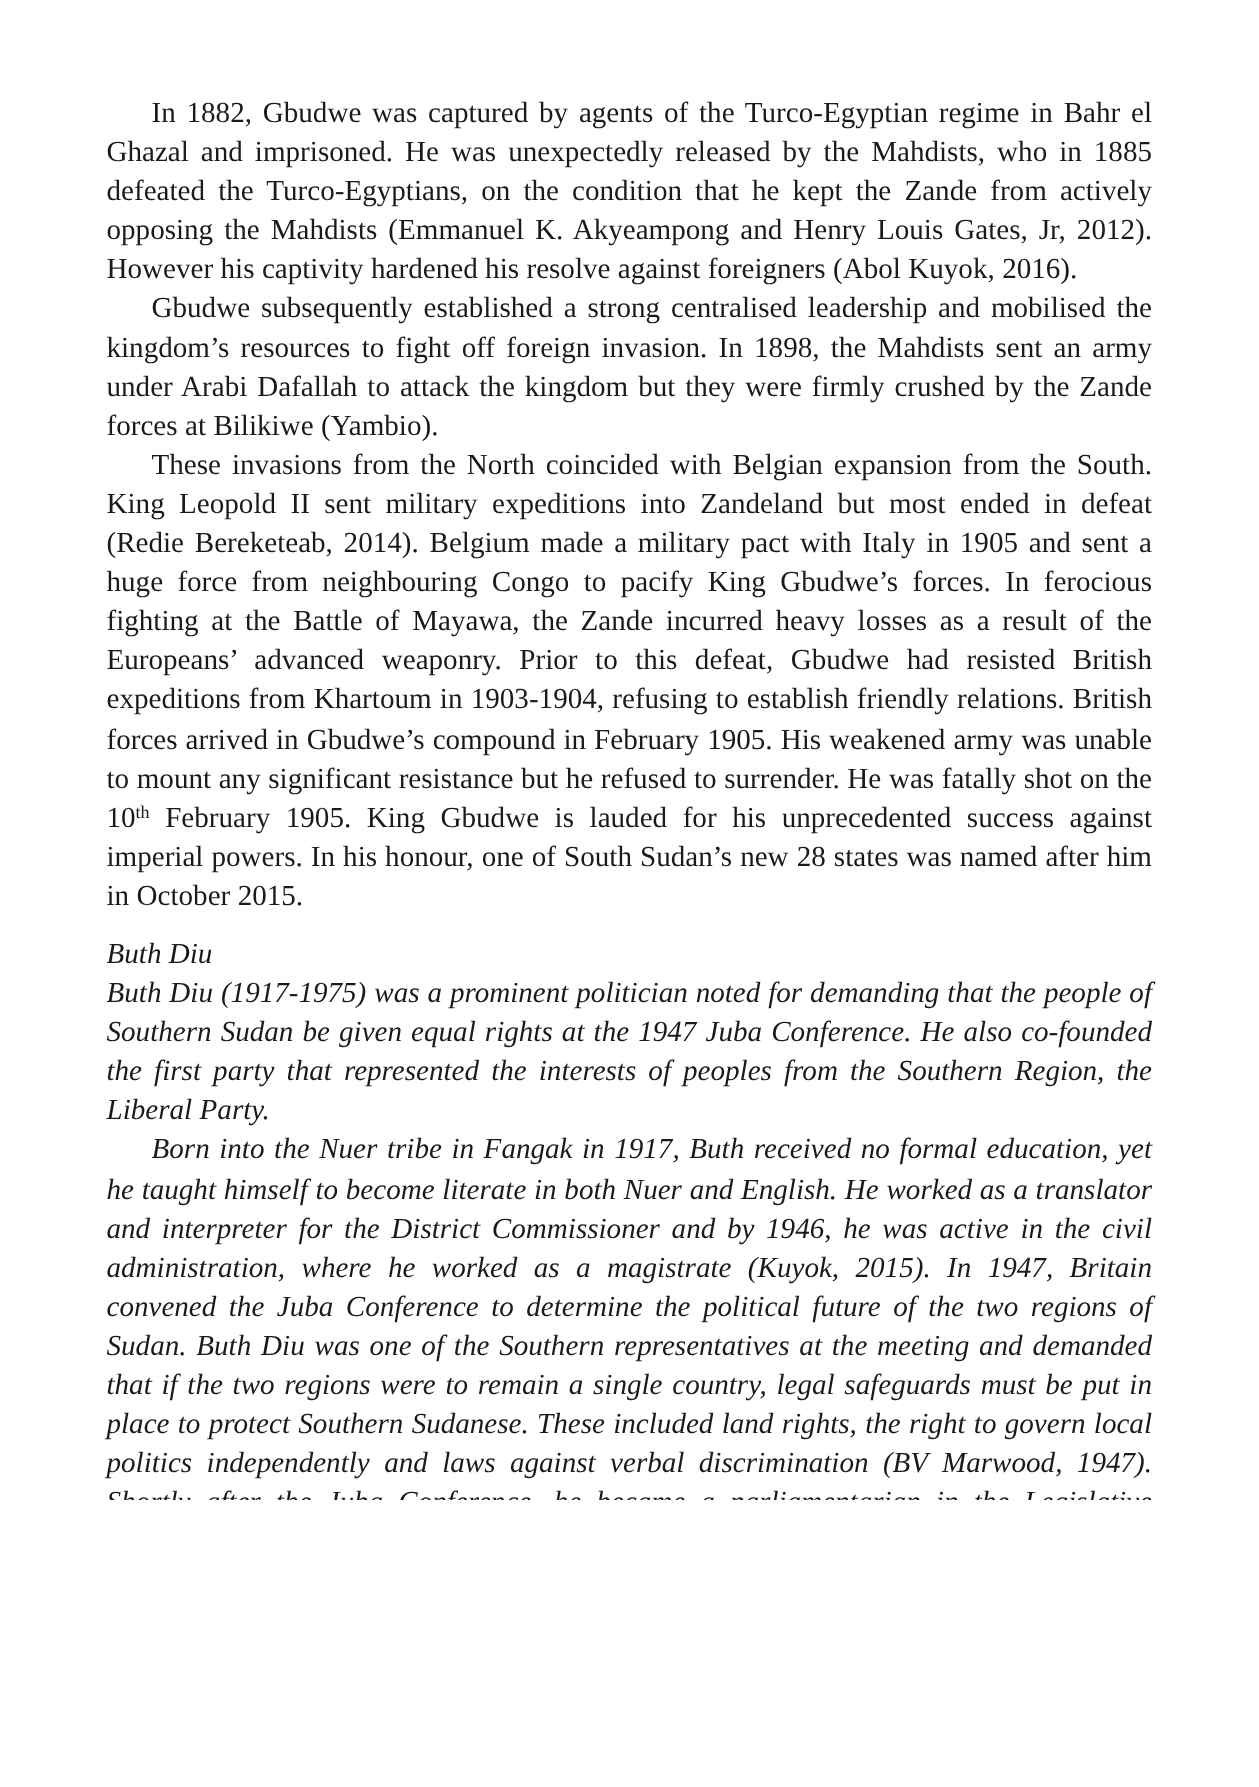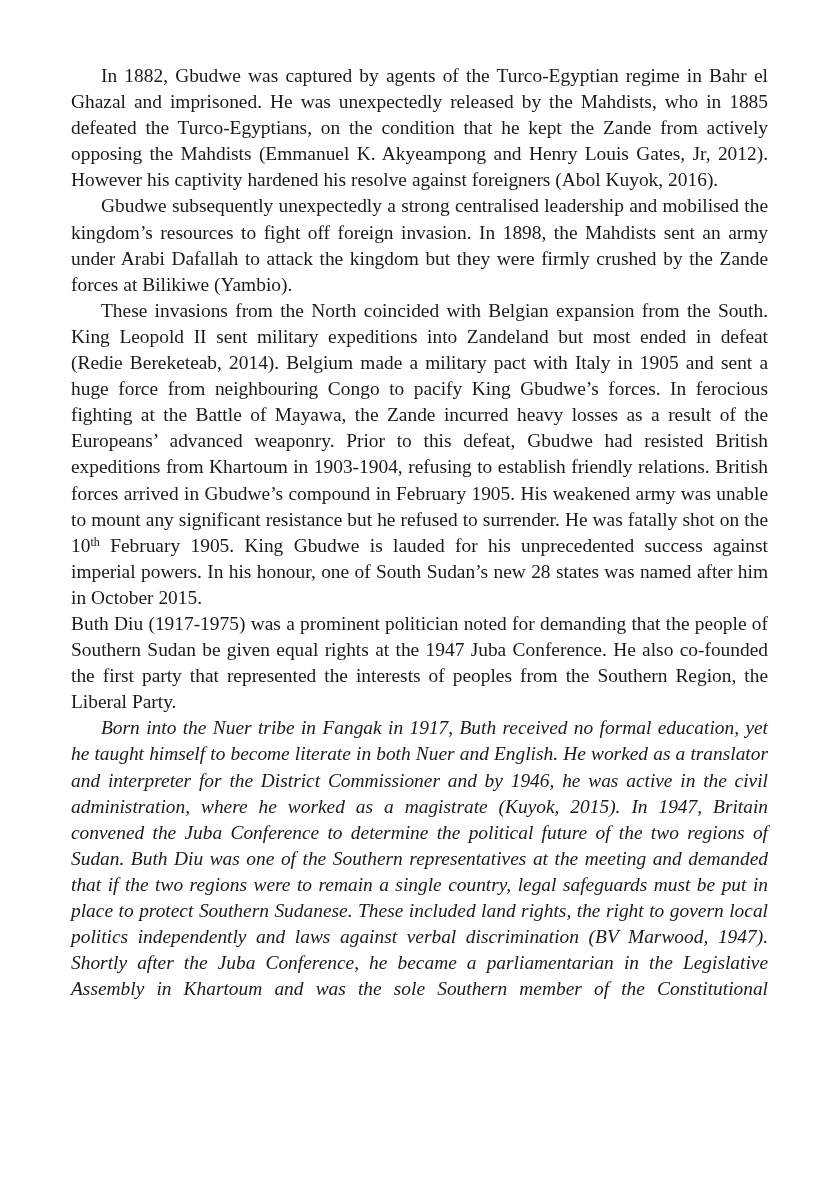--- a/index.html
+++ b/index.html
@@ -32,20 +32,21 @@
     line-height: 26.1px;
     text-align: justify;
     text-justify: inter-word;
     text-indent: 30px;
     hyphens: none;
     -webkit-hyphens: none;
     word-spacing: 0.1px;
   }
   p.body-par.no-indent {
     text-indent: 0;
+    font-style: italic;
   }
   p.body-par.last-line-natural {
     text-align-last: left;
     font-style: italic;
   }
   h2.section-heading {
     margin: 0;
     padding-top: 13px;
     font-size: 19.4px;
     line-height: 26.1px;
@@ -70,24 +71,25 @@
 </style>
 </head>
 <body>
 
 <div id="page">
 
   <div id="text-column">
 
     <p class="body-par">In 1882, Gbudwe was captured by agents of the Turco-Egyptian regime in Bahr el Ghazal and imprisoned.  He was unexpectedly released by the Mahdists, who in 1885 defeated the Turco-Egyptians, on the condition that he kept the Zande from actively opposing the Mahdists (Emmanuel K. Akyeampong and Henry Louis Gates, Jr, 2012). However his captivity hardened his resolve against foreigners (Abol Kuyok, 2016).</p>
 
-    <p class="body-par">Gbudwe subsequently unexpectedly a strong centralised leadership and mobilised the kingdom’s resources to fight off foreign invasion.  In 1898, the Mahdists sent an army under Arabi Dafallah to attack the kingdom but they were firmly crushed by the Zande forces at Bilikiwe (Yambio).</p>
+    <p class="body-par">Gbudwe subsequently established a strong centralised leadership and mobilised the kingdom’s resources to fight off foreign invasion.  In 1898, the Mahdists sent an army under Arabi Dafallah to attack the kingdom but they were firmly crushed by the Zande forces at Bilikiwe (Yambio).</p>
 
     <p class="body-par"><span>These invasions from the North coincided with Belgian expansion from the South. King Leopold II sent military expeditions into Zandeland but most ended in defeat (Redie Bereketeab, 2014). Belgium made a military pact with Italy in 1905 and sent a huge force from neighbouring Congo to pacify King Gbudwe’s forces. In ferocious fighting at the Battle of Mayawa, the Zande incurred heavy losses as a result of the Europeans’ advanced weaponry.  Prior to this defeat, Gbudwe had resisted British expeditions from Khartoum in 1903-1904, refusing to establish friendly relations. British forces arrived in Gbudwe’s compound in February 1905. His weakened army was unable to mount any significant resistance but he refused to surrender.  He was fatally shot on the 10</span><sup class="ordinal">th</sup><span> February 1905.  King Gbudwe is lauded for his unprecedented success against imperial powers.  In his honour, one of South Sudan’s new 28 states was named after him in October 2015.</span></p>
 
+    <h2 class="section-heading">Buth Diu</h2>
 
     <p class="body-par no-indent">Buth Diu (1917-1975) was a prominent politician noted for demanding that the people of Southern Sudan be given equal rights at the 1947 Juba Conference.  He also co-founded the first party that represented the interests of peoples from the Southern Region, the Liberal Party.</p>
 
     <p class="body-par last-line-natural">Born into the Nuer tribe in Fangak in 1917, Buth received no formal education, yet he taught himself to become literate in both Nuer and English. He worked as a translator and interpreter for the District Commissioner and by 1946, he was active in the civil administration, where he worked as a magistrate (Kuyok, 2015). In 1947, Britain convened the Juba Conference to determine the political future of the two regions of Sudan.  Buth Diu was one of the Southern representatives at the meeting and demanded that if the two regions were to remain a single country, legal safeguards must be put in place to protect Southern Sudanese. These included land rights, the right to govern local politics independently and laws against verbal discrimination (BV Marwood, 1947). Shortly after the Juba Conference, he became a parliamentarian in the Legislative Assembly in Khartoum and was the sole Southern member of the Constitutional Amendment Commission (CAC), set up</p>
 
   </div>
 
   <div id="page-number">59</div>
 
 </div>

